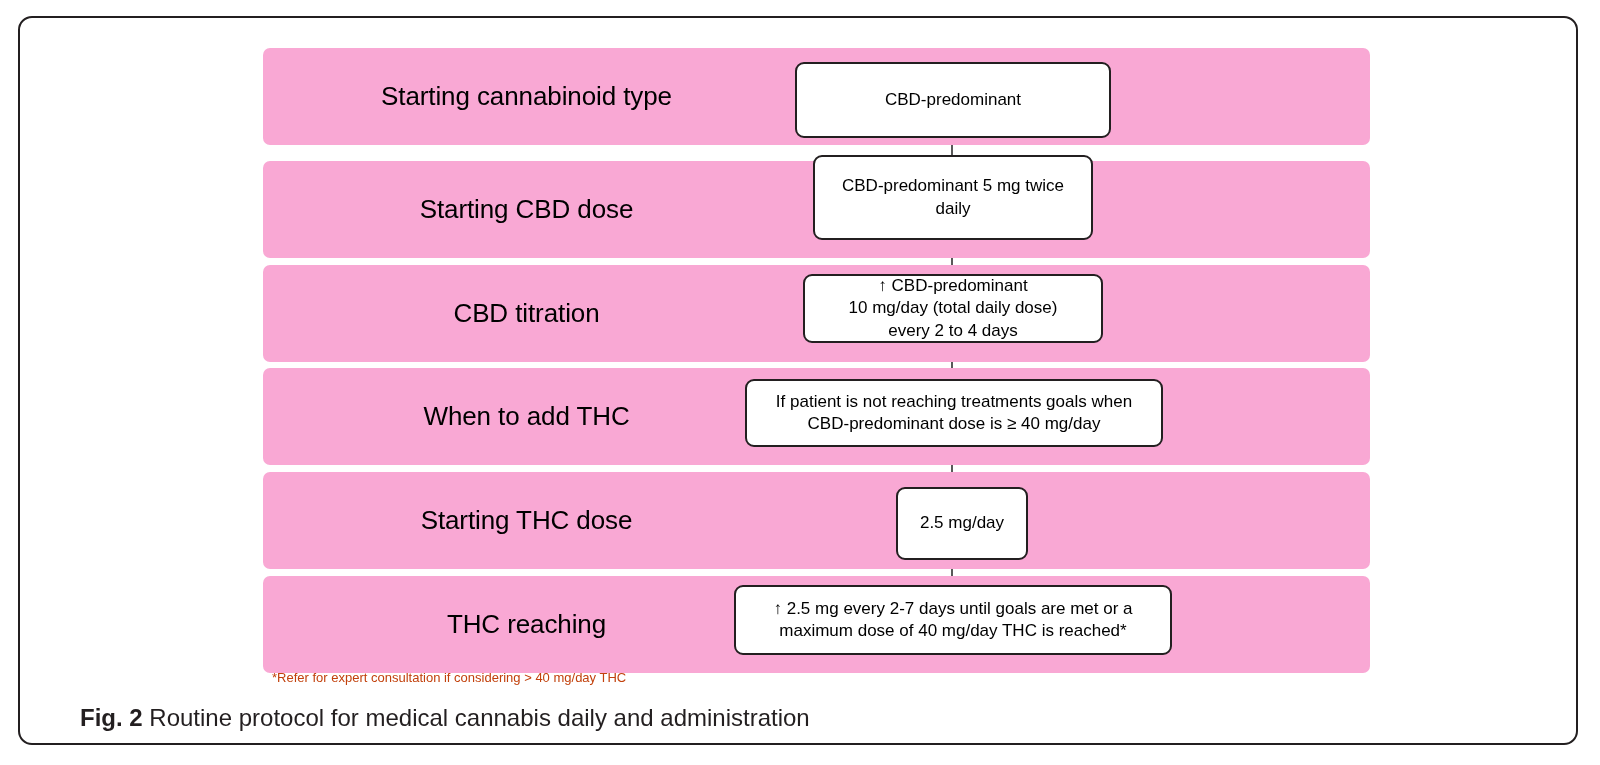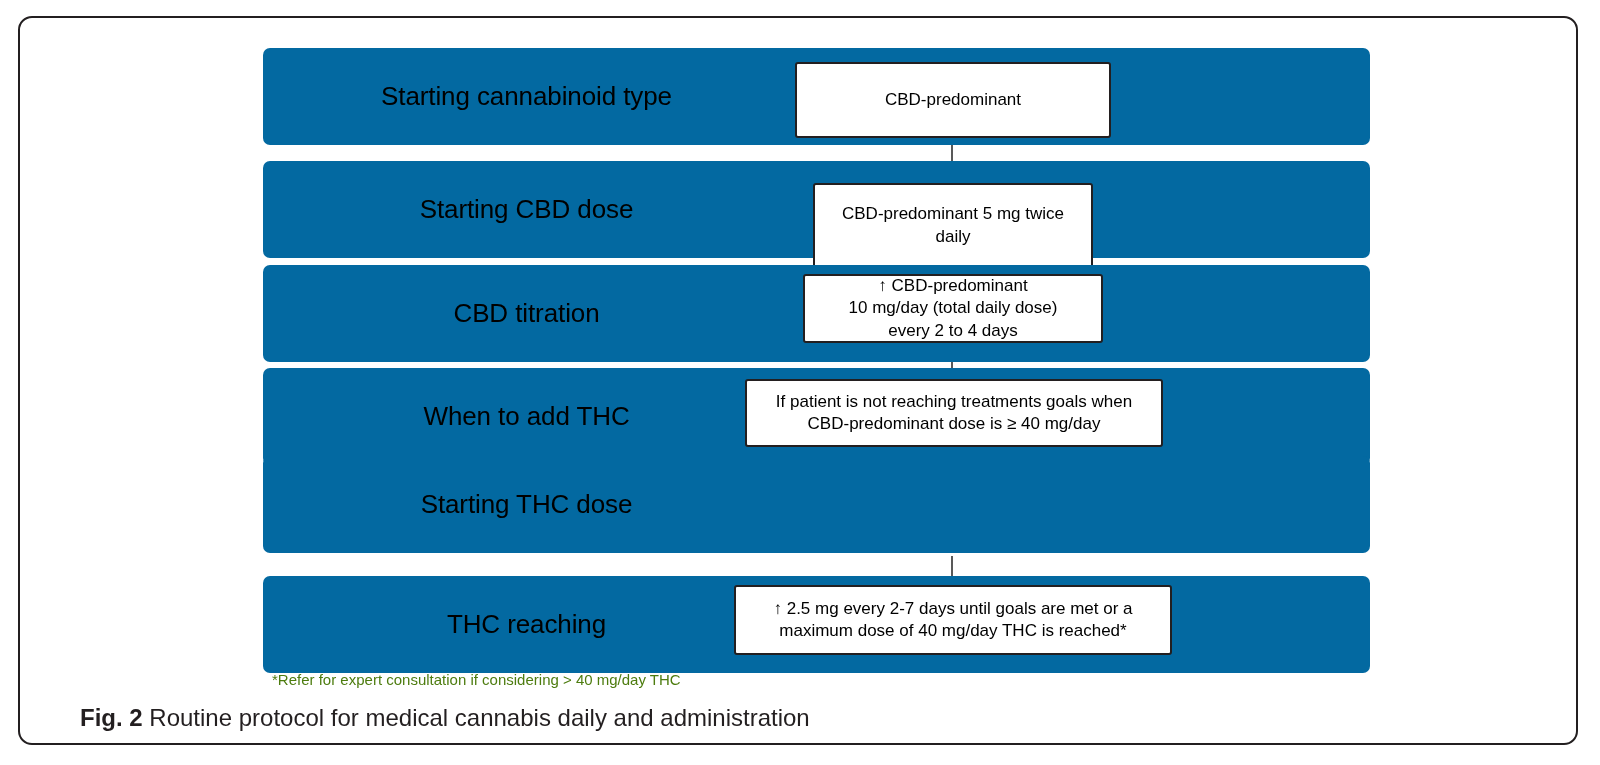--- a/index.html
+++ b/index.html
@@ -34,21 +34,21 @@
     top: 0;
     width: 1600px;
     height: 660px;
   }
 
   .row-band {
     position: absolute;
     left: 243px;
     width: 1107px;
     height: 97px;
-    background: #0369a1;
+    background: #f9a8d4;
     border-radius: 7px;
     box-sizing: border-box;
   }
 
   .row-label {
     position: absolute;
     left: 0;
     top: 0;
     width: 527px;
     height: 97px;
@@ -67,40 +67,40 @@
     position: absolute;
     width: 2px;
     background: #595959;
     left: 931px;
   }
 
   .node-box {
     position: absolute;
     background: #ffffff;
     border: 2px solid #231f20;
-    border-radius: 3px;
+    border-radius: 9px;
     box-sizing: border-box;
     display: flex;
     align-items: center;
     justify-content: center;
     text-align: center;
     font-size: 17px;
     line-height: 1.32;
     color: #000000;
     padding: 2px 10px;
     white-space: pre-line;
   }
 
   #footnote {
     position: absolute;
     left: 252px;
     top: 652px;
-    font-size: 15px;
+    font-size: 13px;
     line-height: 1.3;
-    color: #4d7c0f;
+    color: #c2410c;
     white-space: nowrap;
   }
 
   #caption {
     position: absolute;
     left: 36px;
     top: 684px;
     font-size: 24px;
     line-height: 1.3;
     color: #231f20;
@@ -127,37 +127,38 @@
     <div class="connector" style="top:538px; height:34px;"></div>
 
     <div class="row-band" style="top:30px;">
       <div class="row-label">Starting cannabinoid type</div>
     </div>
     <div class="node-box" style="left:775px; top:44px; width:316px; height:76px;">CBD-predominant</div>
 
     <div class="row-band" style="top:143px;">
       <div class="row-label">Starting CBD dose</div>
     </div>
-    <div class="node-box" style="left:793px; top:165px; width:280px; height:85px;">CBD-predominant 5 mg twice daily</div>
+    <div class="node-box" style="left:793px; top:137px; width:280px; height:85px;">CBD-predominant 5 mg twice daily</div>
 
     <div class="row-band" style="top:247px;text-decoration:underline;">
       <div class="row-label">CBD titration</div>
     </div>
     <div class="node-box" style="left:783px; top:256px; width:300px; height:69px;">↑ CBD-predominant
 10 mg/day (total daily dose)
 every 2 to 4 days</div>
 
     <div class="row-band" style="top:350px;">
       <div class="row-label">When to add THC</div>
     </div>
     <div class="node-box" style="left:725px; top:361px; width:418px; height:68px; white-space:normal; padding:20px 16px;">If patient is not reaching treatments goals when CBD-predominant dose is ≥ 40 mg/day</div>
 
-    <div class="row-band" style="top:438px;">
+    <div class="row-band" style="top:454px;">
       <div class="row-label">Starting THC dose</div>
     </div>
+    <div class="node-box" style="left:876px; top:469px; width:132px; height:73px;">2.5 mg/day</div>
 
     <div class="row-band" style="top:558px;">
       <div class="row-label">THC reaching</div>
     </div>
     <div class="node-box" style="left:714px; top:567px; width:438px; height:70px; white-space:normal; padding:12px 18px;">↑ 2.5 mg every 2-7 days until goals are met or a maximum dose of 40 mg/day THC is reached*</div>
 
   </div>
 
   <div id="footnote">*Refer for expert consultation if considering &gt; 40 mg/day THC</div>
 

